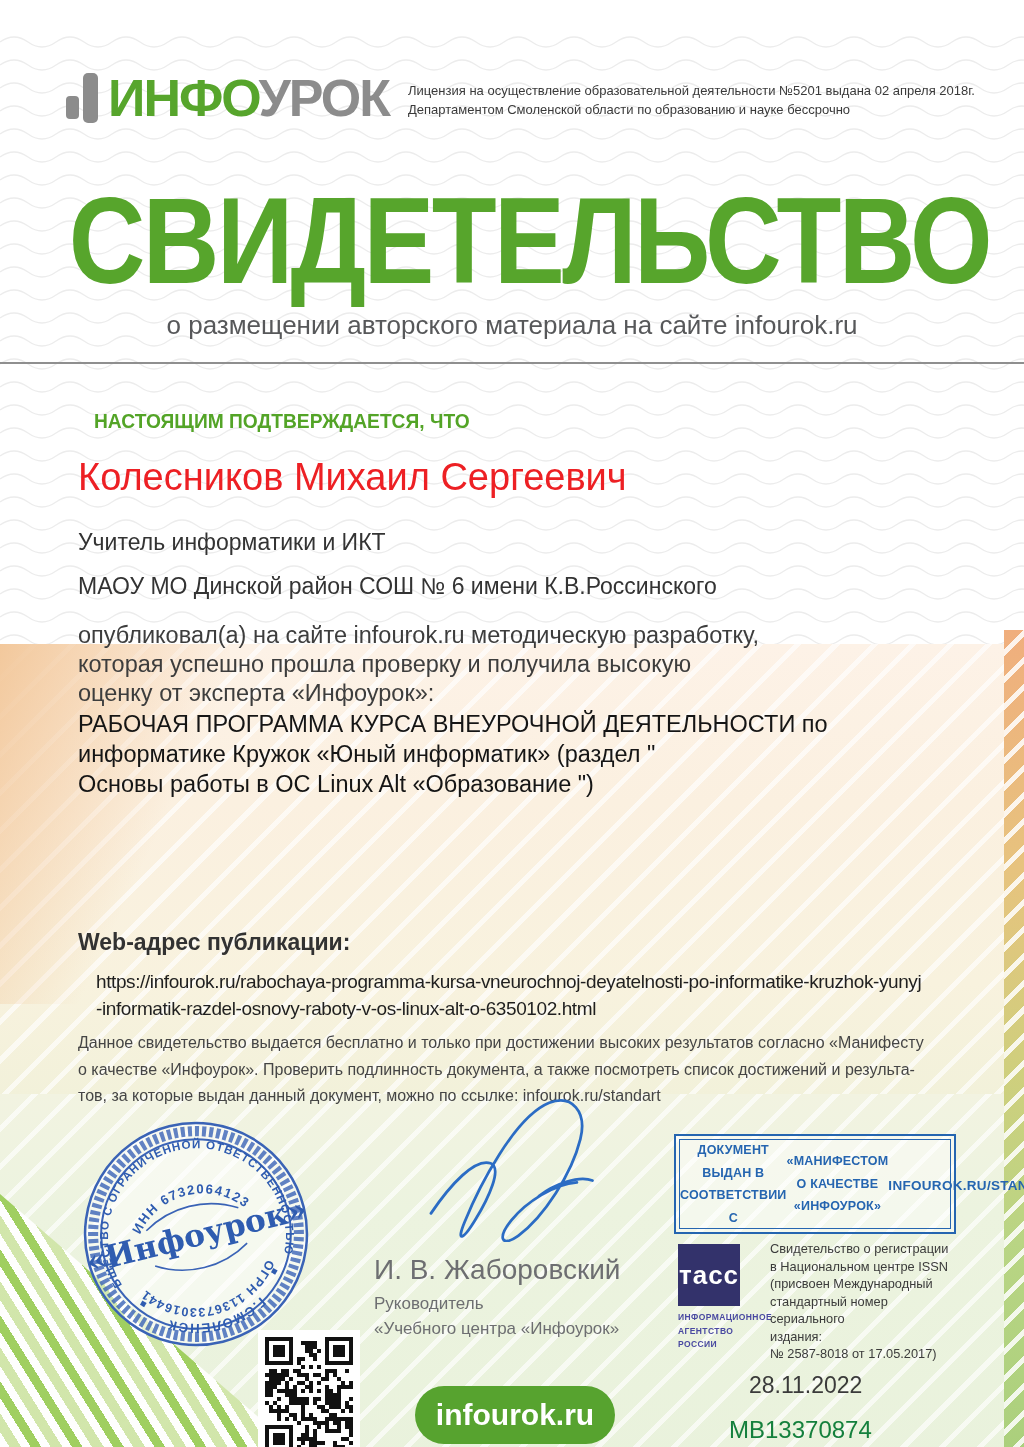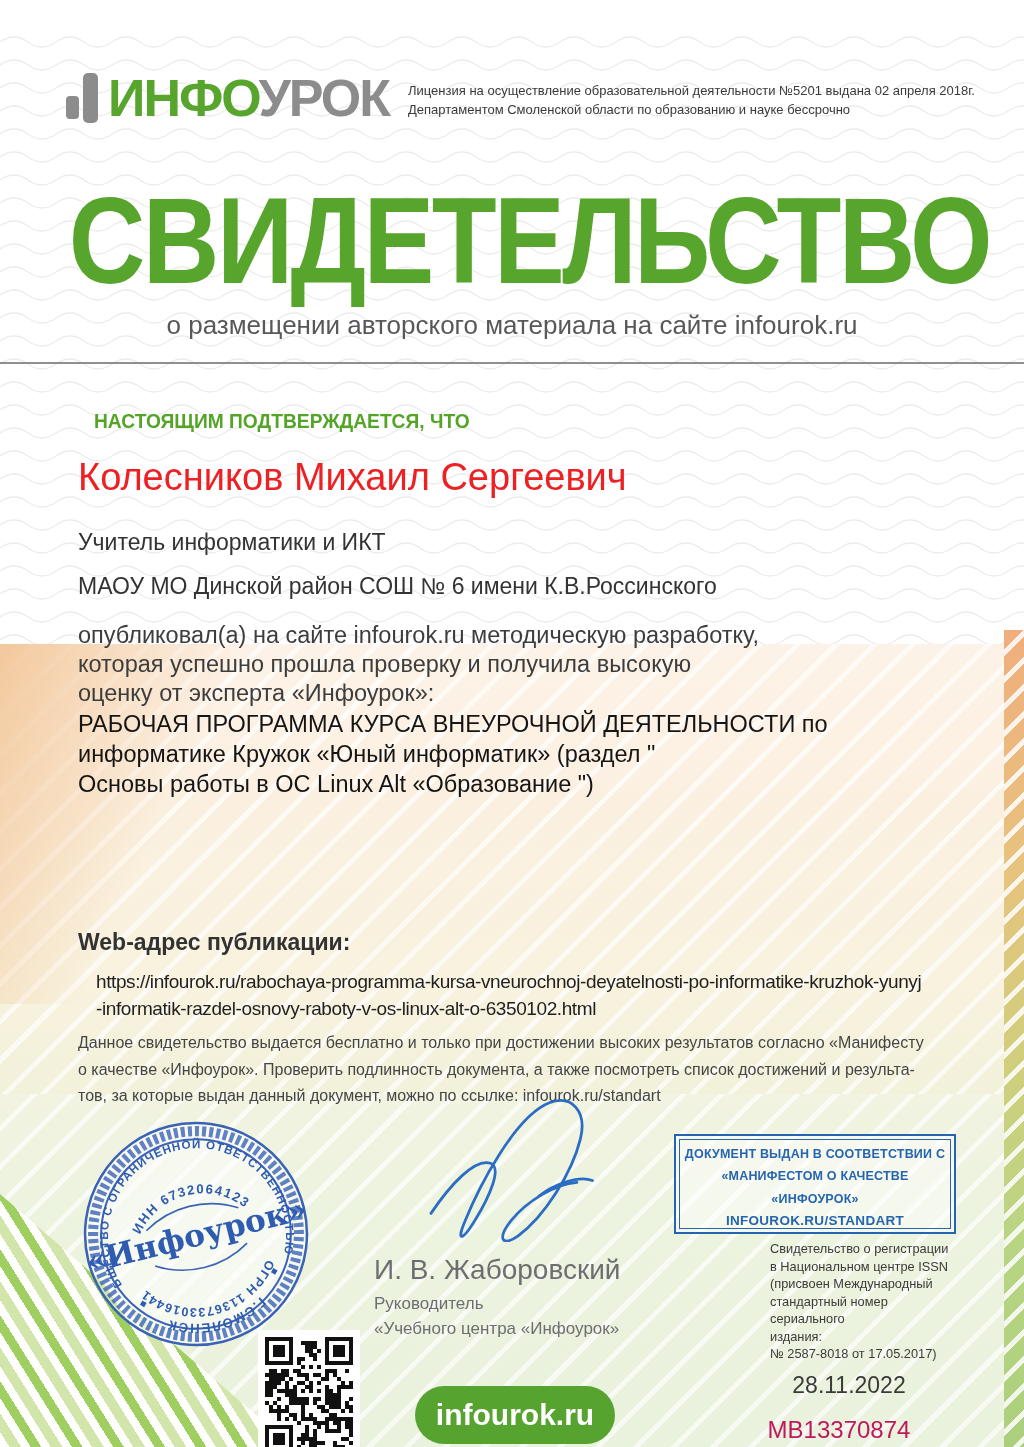--- a/index.html
+++ b/index.html
@@ -73,35 +73,35 @@
   .note{left:78px;top:998px;font-size:16px;line-height:26.5px;color:#454545;white-space:pre-line;}
 
   
   .stamp{left:80px;top:1086px;width:232px;height:232px;transform:rotate(-14deg);}
   .sig-svg{left:418px;top:1050px;width:190px;height:160px;}
   .sig-name{left:374px;top:1222px;font-size:28px;color:#6d6e71;}
   .sig-role1{left:374px;top:1262px;font-size:17px;color:#6d6e71;}
   .sig-role2{left:374px;top:1287px;font-size:17px;color:#6d6e71;}
 
   .manifest{left:674px;top:1102px;width:278px;height:96px;border:2px solid #2565b0;background:rgba(255,255,255,.45);}
-  .manifest-inner{position:absolute;inset:3px;border:1.5px solid #2565b0;display:flex;flex-direction:column;align-items:center;justify-content:flex-end;text-align:center;}
+  .manifest-inner{position:absolute;inset:3px;border:1.5px solid #2565b0;display:flex;align-items:center;justify-content:space-between;text-align:center;}
   .manifest-line{font-size:12.5px;font-weight:700;color:#2565b0;line-height:1.8;letter-spacing:.2px;}
   .manifest-link{font-size:13.5px;font-weight:800;color:#2565b0;margin-top:3px;letter-spacing:.3px;}
 
   .tass{left:678px;top:1212px;width:88px;}
   .tass-square{width:62px;height:62px;background:#33326b;display:flex;align-items:center;justify-content:center;}
   .tass-square span{color:#ffffff;font-size:26px;font-weight:800;letter-spacing:1px;}
   .tass-sub{margin-top:5px;font-size:8.5px;font-weight:700;color:#4949a1;line-height:1.6;letter-spacing:.4px;white-space:pre-line;}
   .issn{left:770px;top:1208px;width:190px;font-size:12.8px;line-height:17.5px;color:#3b3b3b;white-space:pre-line;}
 
   .qr-card{left:258px;top:1298px;width:102px;height:130px;background:#ffffff;display:flex;align-items:center;justify-content:center;}
   .site-btn{left:415px;top:1354px;width:200px;height:58px;border-radius:29px;background:#57a32f;display:flex;align-items:center;justify-content:center;}
   .site-btn span{color:#ffffff;font-size:30px;font-weight:700;}
-  .date{right:75px;top:1340px;width:200px;text-align:center;font-size:23px;color:#3a3a3a;}
-  .doc-number{right:75px;top:1384px;width:220px;text-align:center;font-size:24px;color:#be185d;}
+  .date{right:75px;top:1340px;width:200px;text-align:left;font-size:23px;color:#3a3a3a;}
+  .doc-number{right:75px;top:1384px;width:220px;text-align:left;font-size:24px;color:#15803d;}
 
   .stamp text{fill:#2f5cb0;font-family:"Liberation Sans",sans-serif;}
   .stamp .center-name{font-family:"DejaVu Serif",serif;font-weight:700;font-size:31px;}
 </style>
 </head>
 <body>
 
 <div class="page">
 
   <svg id="waves-top" class="abs">
@@ -206,20 +206,27 @@
   <div class="abs sig-role2">«Учебного центра «Инфоурок»</div>
 
   <div class="abs manifest">
     <div class="manifest-inner">
       <div class="manifest-line">ДОКУМЕНТ ВЫДАН В СООТВЕТСТВИИ С</div>
       <div class="manifest-line">«МАНИФЕСТОМ О КАЧЕСТВЕ «ИНФОУРОК»</div>
       <div class="manifest-link">INFOUROK.RU/STANDART</div>
     </div>
   </div>
 
+  <div class="abs tass">
+    <div class="tass-square">
+        <span>тасс</span>
+      </div>
+    <div class="tass-sub">ИНФОРМАЦИОННОЕ
+АГЕНТСТВО РОССИИ</div>
+  </div>
   <div class="abs issn">Свидетельство о регистрации
 в Национальном центре ISSN
 (присвоен Международный
 стандартный номер сериального
 издания:
 № 2587-8018 от 17.05.2017)</div>
 
   <div class="abs qr-card">
     <svg id="qr-svg" width="88" height="116" viewBox="0 0 88 116">
         <path d="M36 4h4v4h-4zM40 4h4v4h-4zM44 4h4v4h-4zM48 4h4v4h-4zM40 8h4v4h-4zM44 8h4v4h-4zM48 8h4v4h-4zM40 12h4v4h-4zM44 12h4v4h-4zM52 12h4v4h-4zM44 16h4v4h-4zM48 16h4v4h-4zM32 20h4v4h-4zM36 20h4v4h-4zM48 20h4v4h-4zM32 24h4v4h-4zM36 28h4v4h-4zM44 28h4v4h-4zM52 28h4v4h-4zM4 32h4v4h-4zM8 32h4v4h-4zM16 32h4v4h-4zM20 32h4v4h-4zM28 32h4v4h-4zM32 32h4v4h-4zM60 32h4v4h-4zM64 32h4v4h-4zM68 32h4v4h-4zM80 32h4v4h-4zM0 36h4v4h-4zM4 36h4v4h-4zM8 36h4v4h-4zM12 36h4v4h-4zM16 36h4v4h-4zM20 36h4v4h-4zM32 36h4v4h-4zM36 36h4v4h-4zM40 36h4v4h-4zM48 36h4v4h-4zM52 36h4v4h-4zM60 36h4v4h-4zM68 36h4v4h-4zM4 40h4v4h-4zM8 40h4v4h-4zM12 40h4v4h-4zM16 40h4v4h-4zM24 40h4v4h-4zM40 40h4v4h-4zM56 40h4v4h-4zM60 40h4v4h-4zM72 40h4v4h-4zM0 44h4v4h-4zM4 44h4v4h-4zM8 44h4v4h-4zM12 44h4v4h-4zM20 44h4v4h-4zM32 44h4v4h-4zM36 44h4v4h-4zM44 44h4v4h-4zM52 44h4v4h-4zM76 44h4v4h-4zM84 44h4v4h-4zM0 48h4v4h-4zM4 48h4v4h-4zM8 48h4v4h-4zM20 48h4v4h-4zM28 48h4v4h-4zM40 48h4v4h-4zM44 48h4v4h-4zM60 48h4v4h-4zM72 48h4v4h-4zM76 48h4v4h-4zM80 48h4v4h-4zM84 48h4v4h-4zM0 52h4v4h-4zM4 52h4v4h-4zM12 52h4v4h-4zM16 52h4v4h-4zM20 52h4v4h-4zM24 52h4v4h-4zM28 52h4v4h-4zM36 52h4v4h-4zM44 52h4v4h-4zM52 52h4v4h-4zM60 52h4v4h-4zM64 52h4v4h-4zM72 52h4v4h-4zM0 56h4v4h-4zM4 56h4v4h-4zM20 56h4v4h-4zM24 56h4v4h-4zM28 56h4v4h-4zM60 56h4v4h-4zM64 56h4v4h-4zM68 56h4v4h-4zM72 56h4v4h-4zM12 60h4v4h-4zM24 60h4v4h-4zM28 60h4v4h-4zM32 60h4v4h-4zM36 60h4v4h-4zM40 60h4v4h-4zM48 60h4v4h-4zM52 60h4v4h-4zM60 60h4v4h-4zM64 60h4v4h-4zM68 60h4v4h-4zM72 60h4v4h-4zM84 60h4v4h-4zM0 64h4v4h-4zM8 64h4v4h-4zM24 64h4v4h-4zM28 64h4v4h-4zM32 64h4v4h-4zM36 64h4v4h-4zM40 64h4v4h-4zM48 64h4v4h-4zM60 64h4v4h-4zM64 64h4v4h-4zM68 64h4v4h-4zM72 64h4v4h-4zM80 64h4v4h-4zM4 68h4v4h-4zM12 68h4v4h-4zM20 68h4v4h-4zM36 68h4v4h-4zM52 68h4v4h-4zM56 68h4v4h-4zM64 68h4v4h-4zM68 68h4v4h-4zM72 68h4v4h-4zM80 68h4v4h-4zM84 68h4v4h-4zM4 72h4v4h-4zM8 72h4v4h-4zM12 72h4v4h-4zM16 72h4v4h-4zM20 72h4v4h-4zM36 72h4v4h-4zM56 72h4v4h-4zM60 72h4v4h-4zM76 72h4v4h-4zM84 72h4v4h-4zM12 76h4v4h-4zM24 76h4v4h-4zM28 76h4v4h-4zM36 76h4v4h-4zM44 76h4v4h-4zM64 76h4v4h-4zM68 76h4v4h-4zM12 80h4v4h-4zM20 80h4v4h-4zM28 80h4v4h-4zM36 80h4v4h-4zM40 80h4v4h-4zM44 80h4v4h-4zM48 80h4v4h-4zM60 80h4v4h-4zM64 80h4v4h-4zM68 80h4v4h-4zM72 80h4v4h-4zM76 80h4v4h-4zM80 80h4v4h-4zM84 80h4v4h-4zM32 84h4v4h-4zM48 84h4v4h-4zM52 84h4v4h-4zM56 84h4v4h-4zM60 84h4v4h-4zM68 84h4v4h-4zM72 84h4v4h-4zM80 84h4v4h-4zM84 84h4v4h-4zM40 88h4v4h-4zM52 88h4v4h-4zM60 88h4v4h-4zM72 88h4v4h-4zM80 88h4v4h-4zM84 88h4v4h-4zM40 92h4v4h-4zM48 92h4v4h-4zM60 92h4v4h-4zM64 92h4v4h-4zM68 92h4v4h-4zM72 92h4v4h-4zM84 92h4v4h-4zM36 96h4v4h-4zM40 96h4v4h-4zM48 96h4v4h-4zM84 96h4v4h-4zM32 100h4v4h-4zM36 100h4v4h-4zM40 100h4v4h-4zM44 100h4v4h-4zM48 100h4v4h-4zM76 100h4v4h-4zM80 100h4v4h-4zM36 104h4v4h-4zM44 104h4v4h-4zM48 104h4v4h-4zM52 104h4v4h-4zM56 104h4v4h-4zM68 104h4v4h-4zM84 104h4v4h-4zM32 108h4v4h-4zM44 108h4v4h-4zM48 108h4v4h-4zM68 108h4v4h-4zM72 108h4v4h-4zM76 108h4v4h-4zM40 112h4v4h-4zM44 112h4v4h-4zM48 112h4v4h-4zM52 112h4v4h-4zM68 112h4v4h-4zM72 112h4v4h-4zM84 112h4v4h-4zM0 0h28v28h-28zM4 4h20v20h-20zM8 8h12v12h-12zM60 0h28v28h-28zM64 4h20v20h-20zM68 8h12v12h-12zM0 88h28v28h-28zM4 92h20v20h-20zM8 96h12v12h-12z" fill="#111" fill-rule="evenodd"></path>

